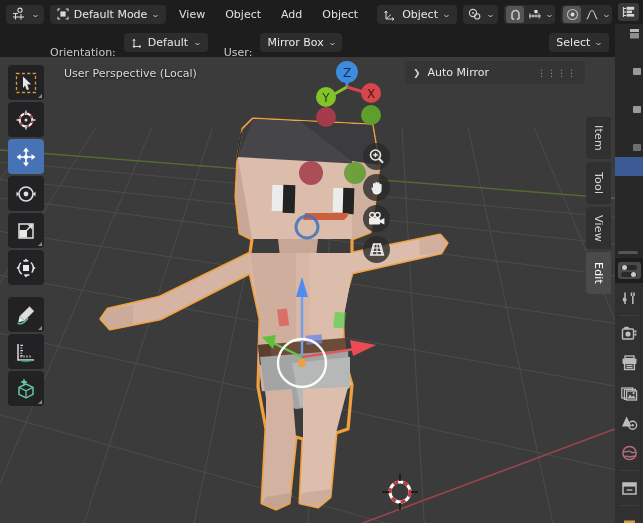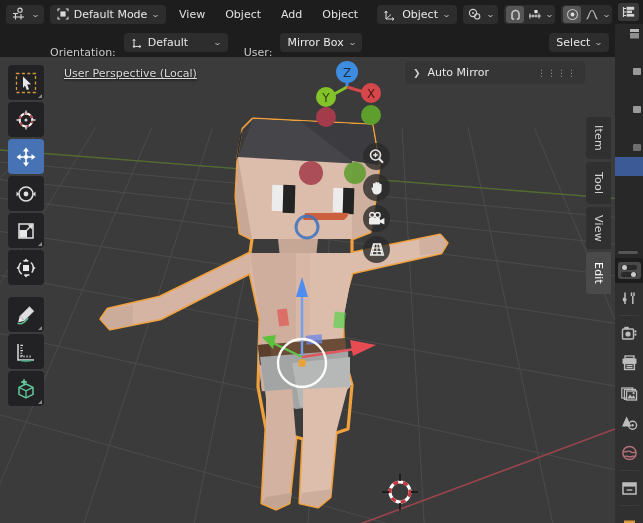--- a/index.html
+++ b/index.html
@@ -43,21 +43,20 @@
   .viewport{
     position:absolute; left:0; top:57px; width:615px; height:466px;
     overflow:hidden; background:#3b3b3b;
   }
   .vp-svg{ position:absolute; left:0; top:0; }
 
   .vp-text{
     position:absolute; left:64px; top:9px; line-height:16px;
     font-size:11px; color:#dcdcdc; text-shadow:0 1px 2px rgba(0,0,0,.85);
     pointer-events:none;
-    text-decoration:underline;
   }
 
   
   .automirror{
     position:absolute; left:405px; top:4px; width:180px; height:23px;
     background:#30303080; border-radius:4px;
     display:flex; align-items:center; padding:0 8px; gap:7px;
   }
   .automirror .tri{ font-size:9px; color:#d0d0d0; }
   .automirror .t{ font-size:11px; color:#e8e8e8; }
@@ -212,21 +211,21 @@
       <ellipse cx="9.5" cy="4" rx="4.2" ry="2.9" fill="none" stroke="#d8d8d8" stroke-width="1.1"></ellipse>
       <circle cx="9.5" cy="4" r="1.3" fill="#d8d8d8"></circle>
       <path d="M1.5 13 L5.5 6.2 L7.5 8.2 Z" fill="#d8d8d8"></path>
     </svg>
   </div>
 </div>
 
 <div class="row2">
   <span style="width:36px"></span>
   <span class="lbl">Orientation:</span>
-  <div class="btn" style="width:104px">
+  <div class="btn" style="width:84px">
     <svg width="12" height="12" viewBox="0 0 12 12">
       <path d="M3 10 V3" stroke="#d0d0d0" stroke-width="1.1" fill="none"></path>
       <path d="M3 2 L1.8 4 M3 2 L4.2 4" stroke="#d0d0d0" stroke-width="1" fill="none"></path>
       <path d="M4 9.5 H10" stroke="#d0d0d0" stroke-width="1.1" fill="none"></path>
       <path d="M10 9.5 L8.3 8.4 M10 9.5 L8.3 10.6" stroke="#d0d0d0" stroke-width="1" fill="none"></path>
       <circle cx="3" cy="9.6" r="1.2" fill="#d0d0d0"></circle>
     </svg>
     <span>Default</span>
     <span class="chev" style="margin-left:auto">⌄</span>
   </div>

